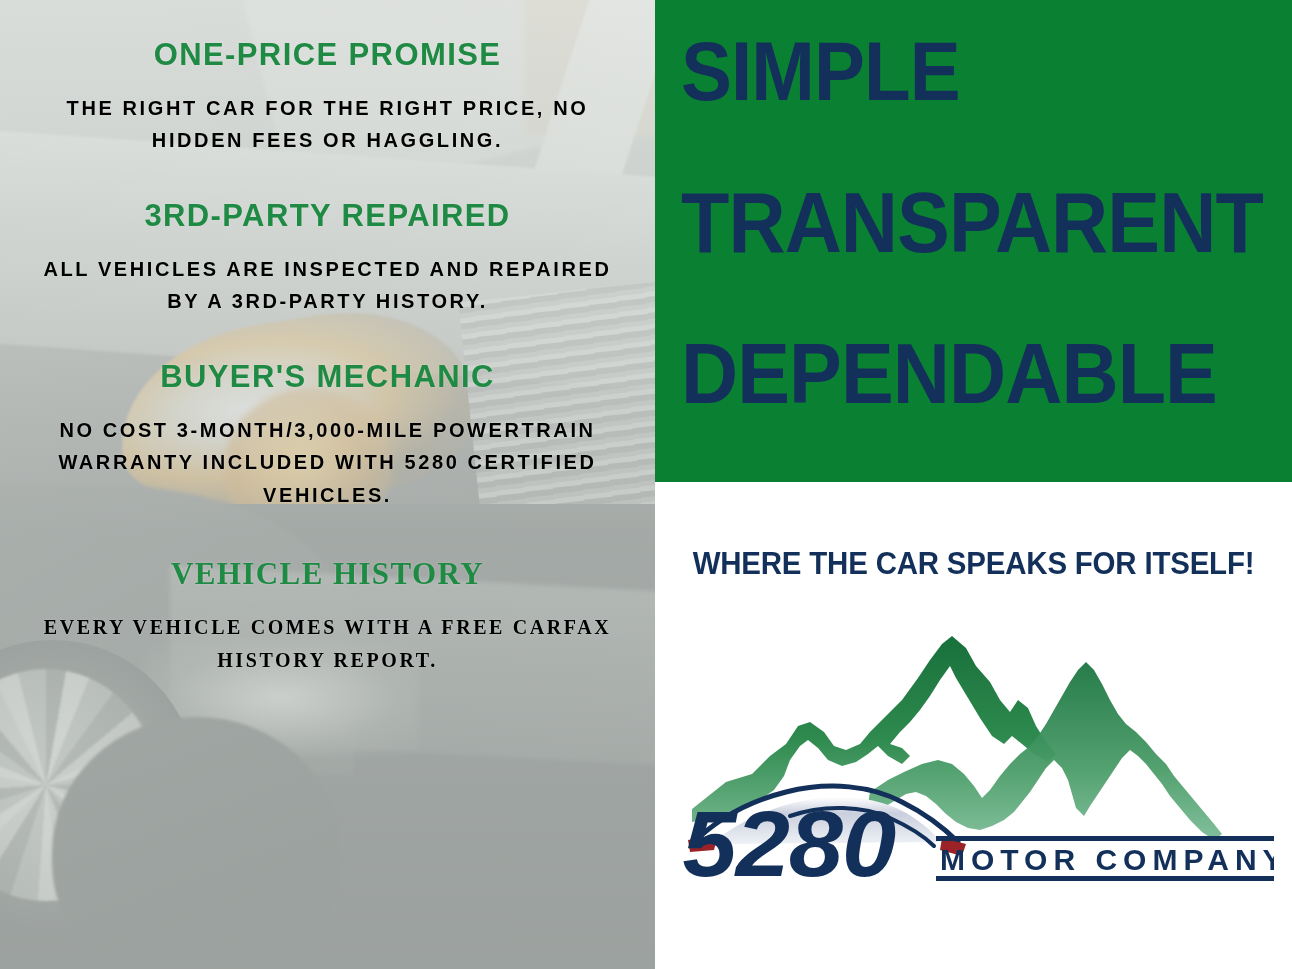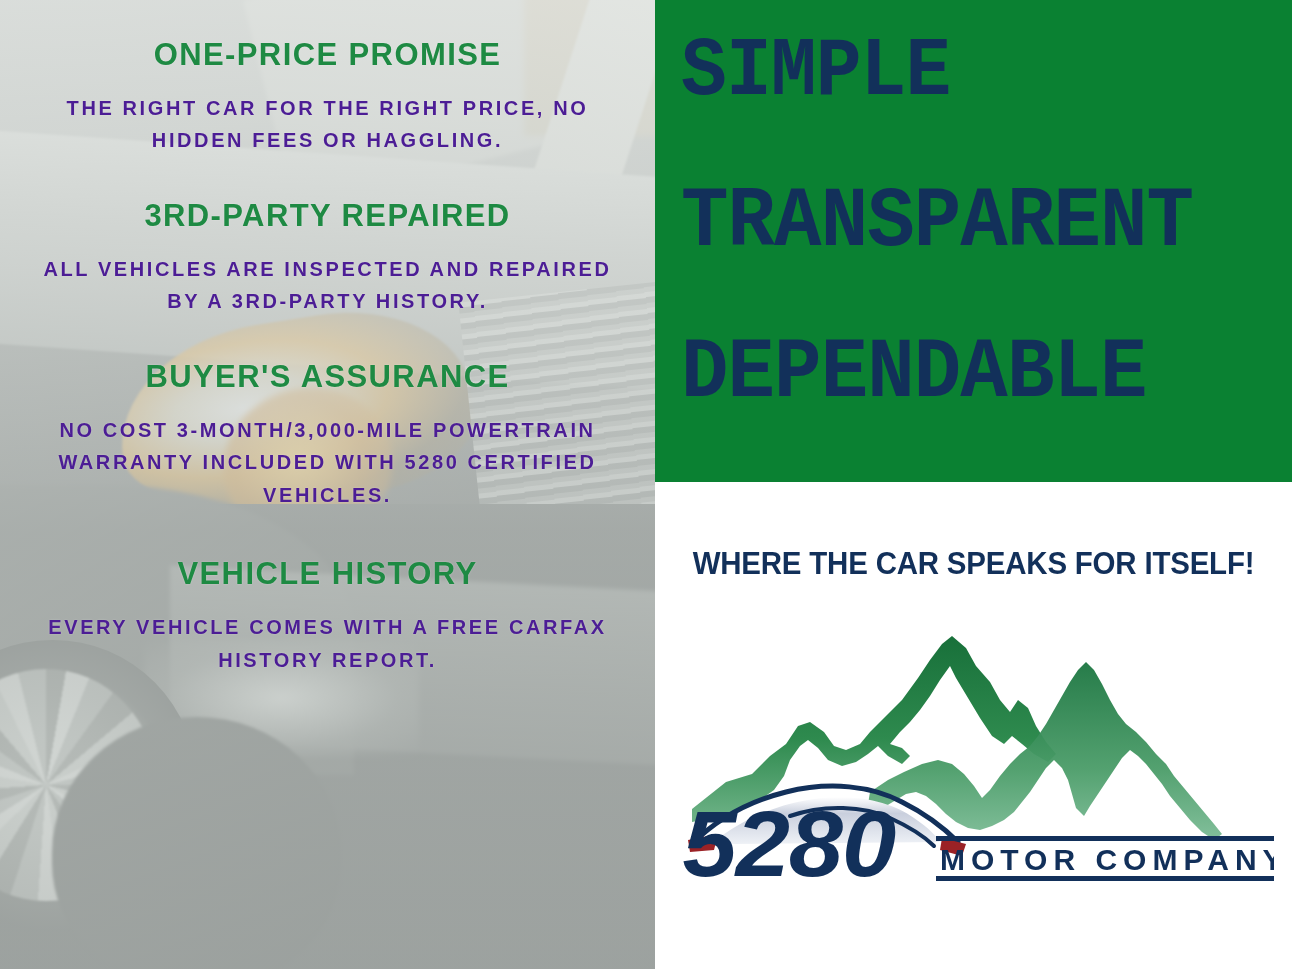--- a/index.html
+++ b/index.html
@@ -142,47 +142,46 @@
   .block { width:100%; text-align:center; }
   .b-head {
     color:#1E8A43;
     font-size:31px;
     font-weight:bold;
     letter-spacing:1.4px;
     line-height:1.1;
     text-shadow:0 0 2px rgba(255,255,255,.35);
   }
   .b-body {
-    color:#4c1d95;
+    color:#000000;
     font-size:20px;
     font-weight:bold;
     letter-spacing:2.6px;
     line-height:1.62;
     margin-top:20px;
     padding:0 14px;
     text-shadow:0 0 2px rgba(255,255,255,.3);
   }
   .blk1 { margin-top:24px; }
   .blk2 { margin-top:42px; }
   .blk3 { margin-top:42px; }
-  .blk4 { margin-top:46px; }
+  .blk4 { margin-top:46px;font-family:Liberation Serif, serif; }
   .blk5 { margin-top:36px; }
 
   
   .right-col {
     position:relative;
     width:637px; height:969px;
     background:#ffffff;
   }
   .green-panel {
     position:relative;
     width:637px; height:482px;
     background:#0A8132;
     padding:28px 0 16px 26px;
-    font-family:Liberation Mono, monospace;
   }
   .slogan-line {
     color:#12305A;
     font-weight:bold;
     font-size:83px;
     line-height:1.02;
     letter-spacing:-1px;
     transform:scaleX(.92);
     transform-origin:left center;
     white-space:nowrap;
@@ -237,21 +236,21 @@
         <div class="b-head" data-interactable="false">ONE-PRICE PROMISE</div>
         <div class="b-body" data-interactable="false">THE RIGHT CAR FOR THE RIGHT PRICE, NO HIDDEN FEES OR HAGGLING.</div>
       </div>
 
       <div class="block blk2" data-interactable="false">
         <div class="b-head" data-interactable="false">3RD-PARTY REPAIRED</div>
         <div class="b-body" data-interactable="false">ALL VEHICLES ARE INSPECTED AND REPAIRED BY A 3RD-PARTY HISTORY.</div>
       </div>
 
       <div class="block blk3" data-interactable="false">
-        <div class="b-head" data-interactable="false">BUYER'S ASSURANCE</div>
+        <div class="b-head" data-interactable="false">BUYER'S MECHANIC</div>
         <div class="b-body" data-interactable="false">NO COST 3-MONTH/3,000-MILE POWERTRAIN WARRANTY INCLUDED WITH 5280 CERTIFIED VEHICLES.</div>
       </div>
 
       <div class="block blk4" data-interactable="false">
         <div class="b-head" data-interactable="false">VEHICLE HISTORY</div>
         <div class="b-body" data-interactable="false">EVERY VEHICLE COMES WITH A FREE CARFAX HISTORY REPORT.</div>
       </div>
 
       <div class="block blk5" data-interactable="false">
       </div>

